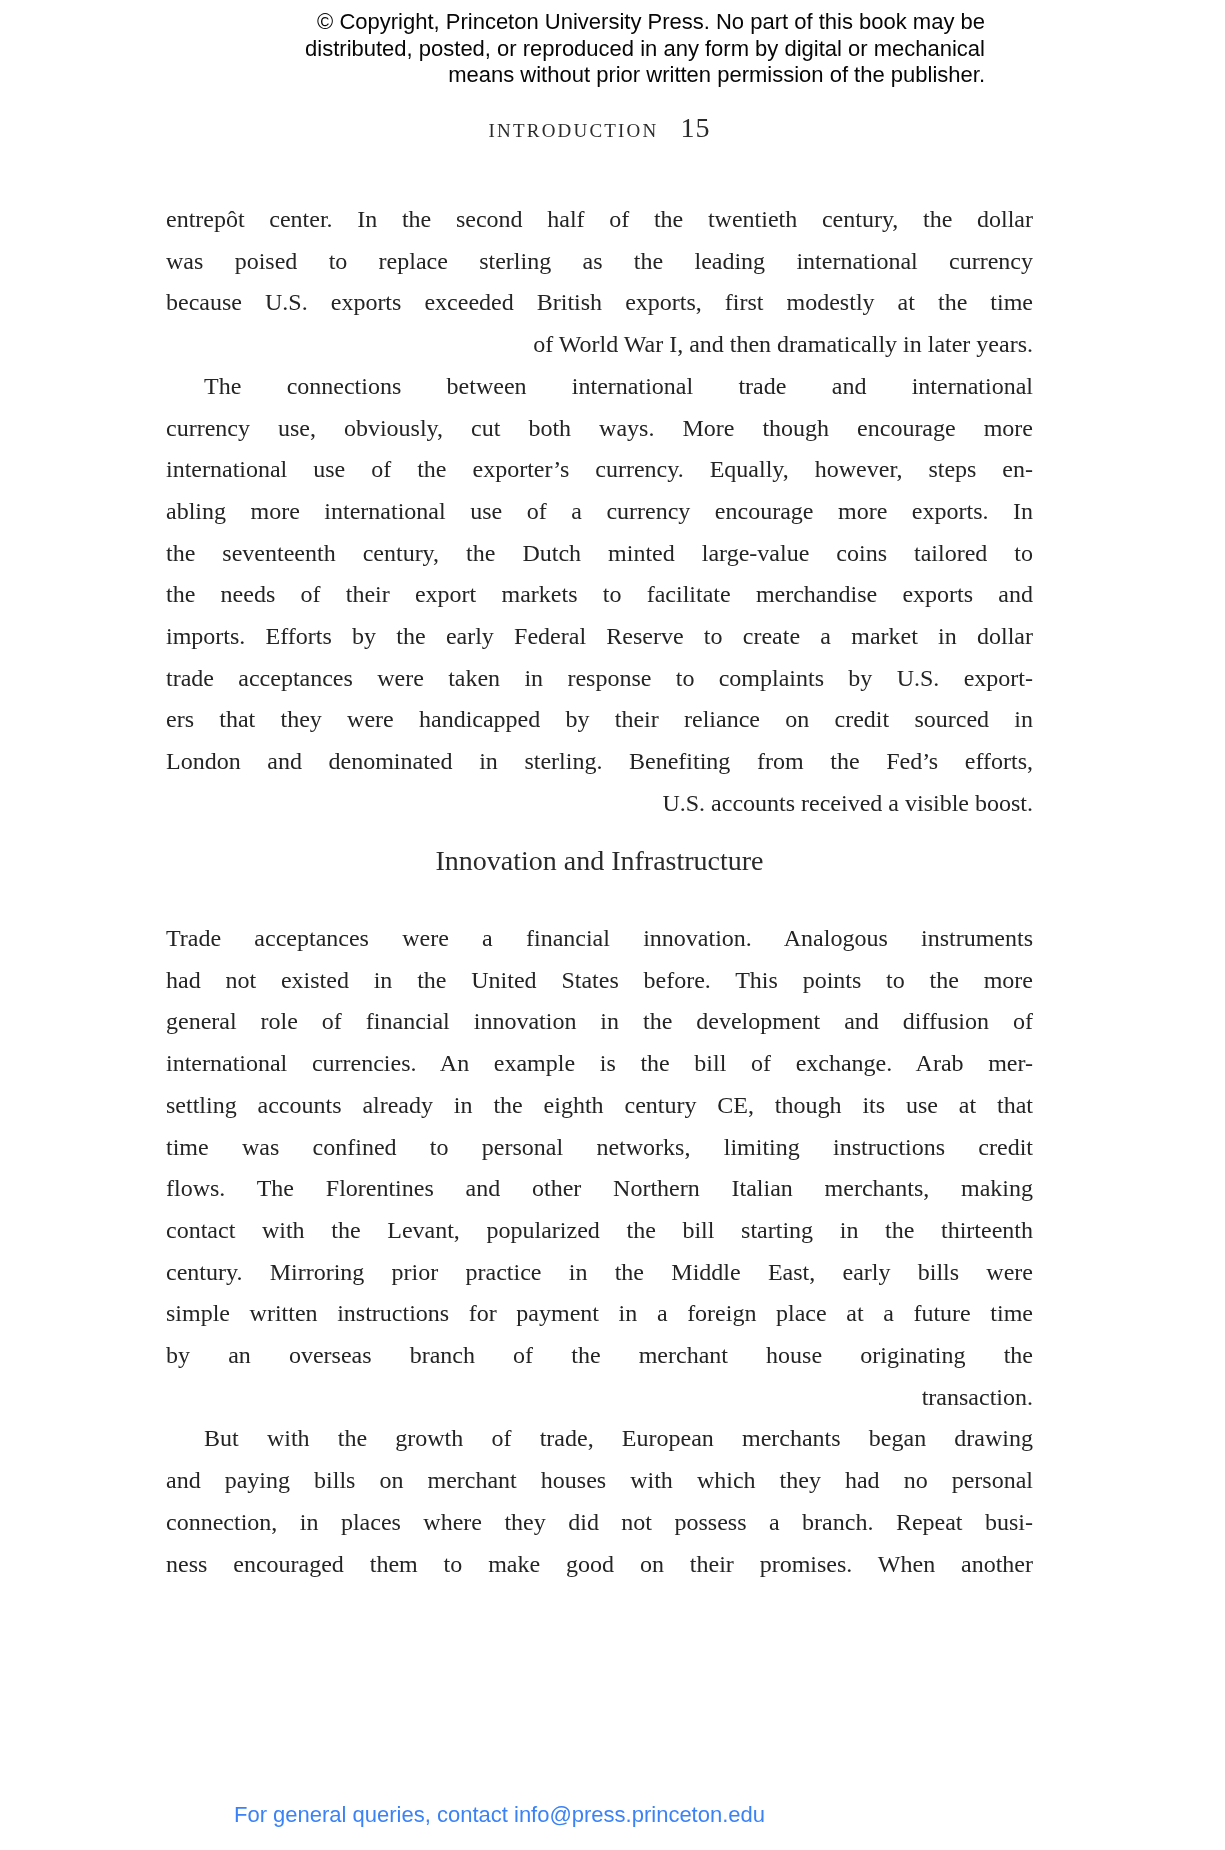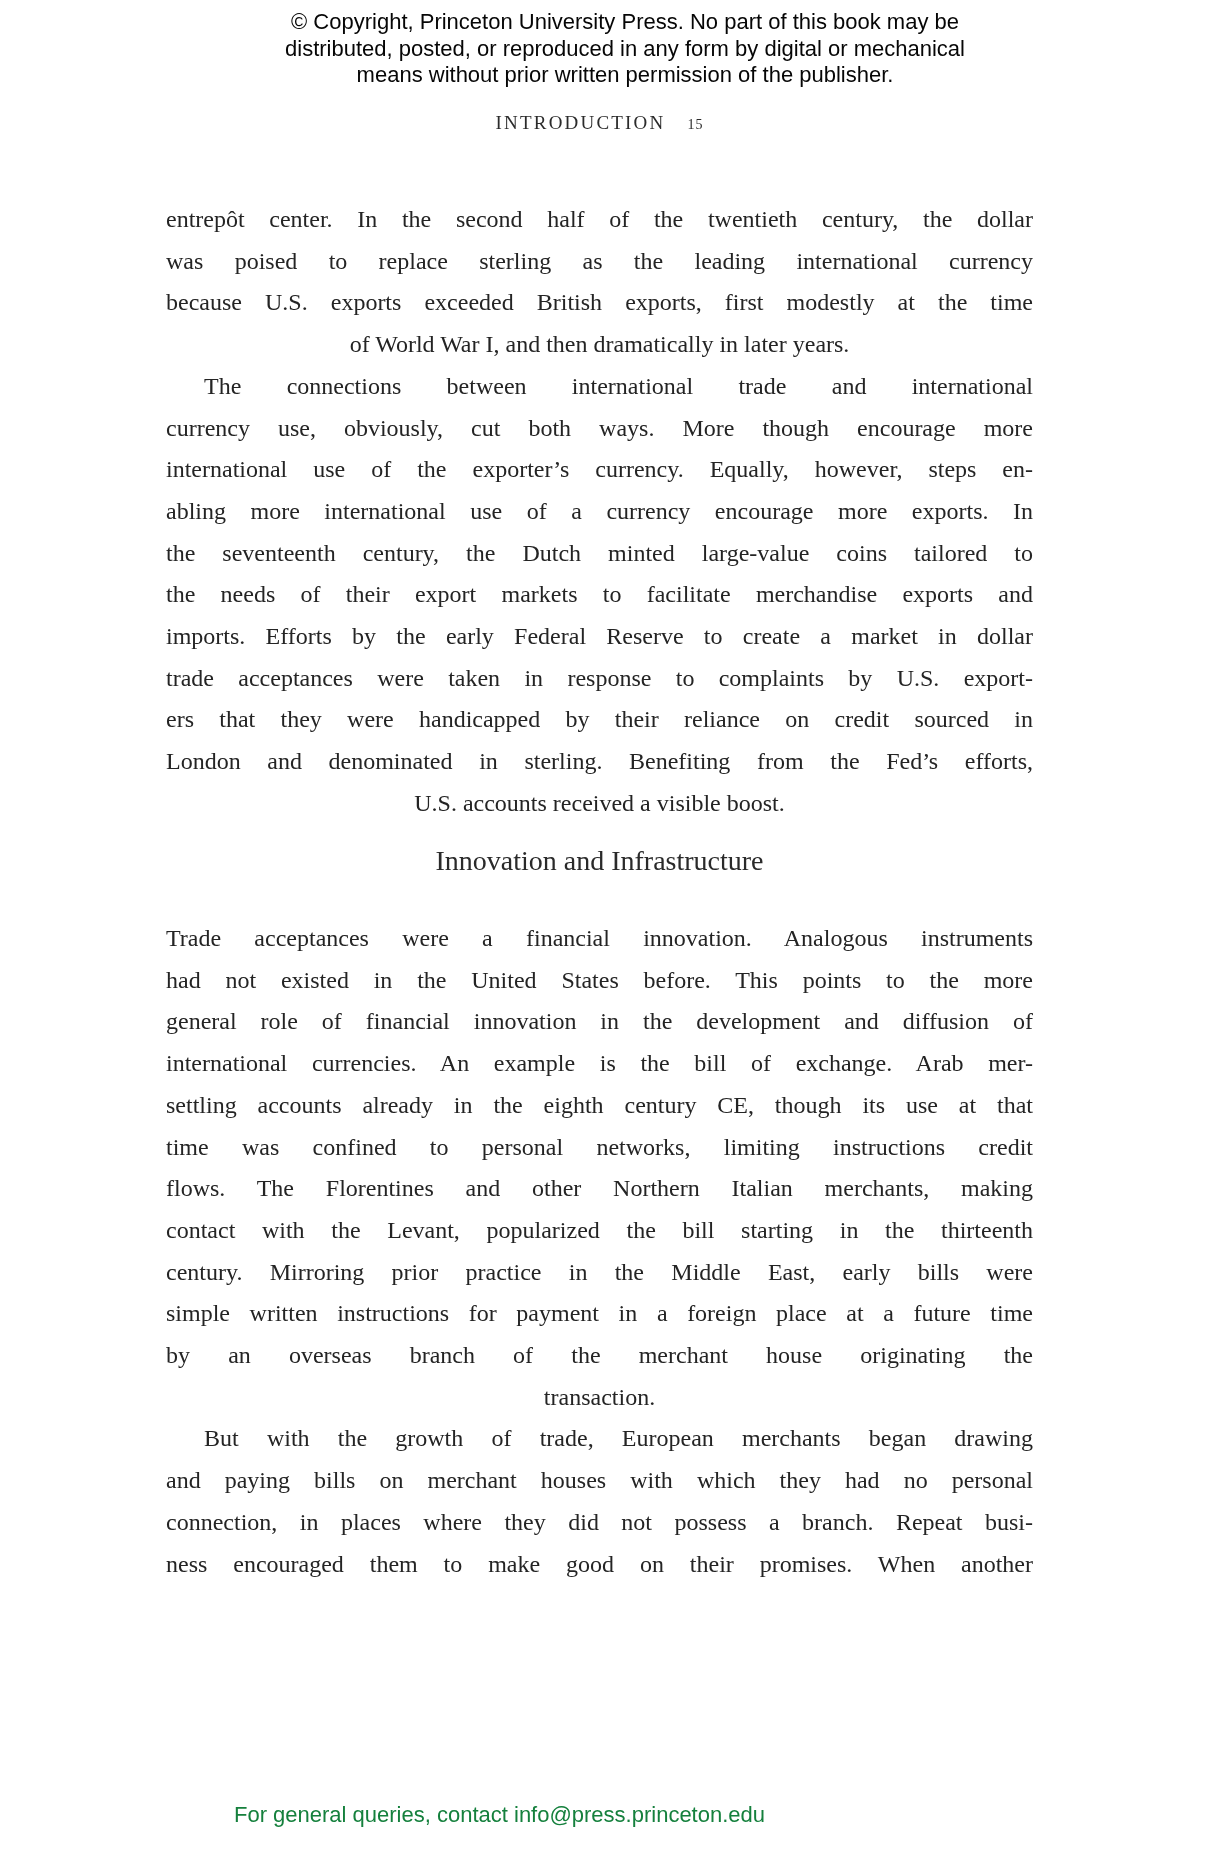--- a/index.html
+++ b/index.html
@@ -34,38 +34,38 @@
     width: 867px;
     text-align: center;
     font-family: "Liberation Serif", "DejaVu Serif", serif;
     color: #2b2b2b;
   }
   .running-header .section-title {
     font-size: 19px;
     letter-spacing: 2.2px;
   }
   .running-header .page-number {
-    font-size: 14px;
+    font-size: 28px;
     margin-left: 22px;
     letter-spacing: 1px;
   }
 
   
   .bodyblock {
     position: absolute;
     left: 166px;
     width: 867px;
     font-family: "Liberation Serif", "DejaVu Serif", serif;
     font-size: 24px;
     line-height: 41.7px;
     color: #242424;
   }
   .bodyblock-1 { top: 175px; margin-top: 24px; }
   .bodyblock-2 { top: 918px; }
-  .line { text-align: center; }
+  .line { text-align: right; }
   .line.j { text-align: justify; text-align-last: justify; }
   .line.ind { text-indent: 38px; }
 
   
   .section-heading {
     position: absolute;
     left: 166px; top: 840px;
     width: 867px;
     text-align: center;
     font-family: "Liberation Serif", "DejaVu Serif", serif;
@@ -76,21 +76,21 @@
 
   
   .footer {
     position: absolute;
     left: 0; top: 1801px;
     width: 999px;
     text-align: center;
     font-family: "Liberation Sans", "DejaVu Sans", sans-serif;
     font-size: 22px;
     line-height: 27px;
-    color: #15803d;
+    color: #3b82f6;
   }
 </style>
 </head>
 <body>
 
 <div class="page">
 
   <div class="copyright">
       <div class="line">© Copyright, Princeton University Press. No part of this book may be</div>
       <div class="line">distributed, posted, or reproduced in any form by digital or mechanical</div>

